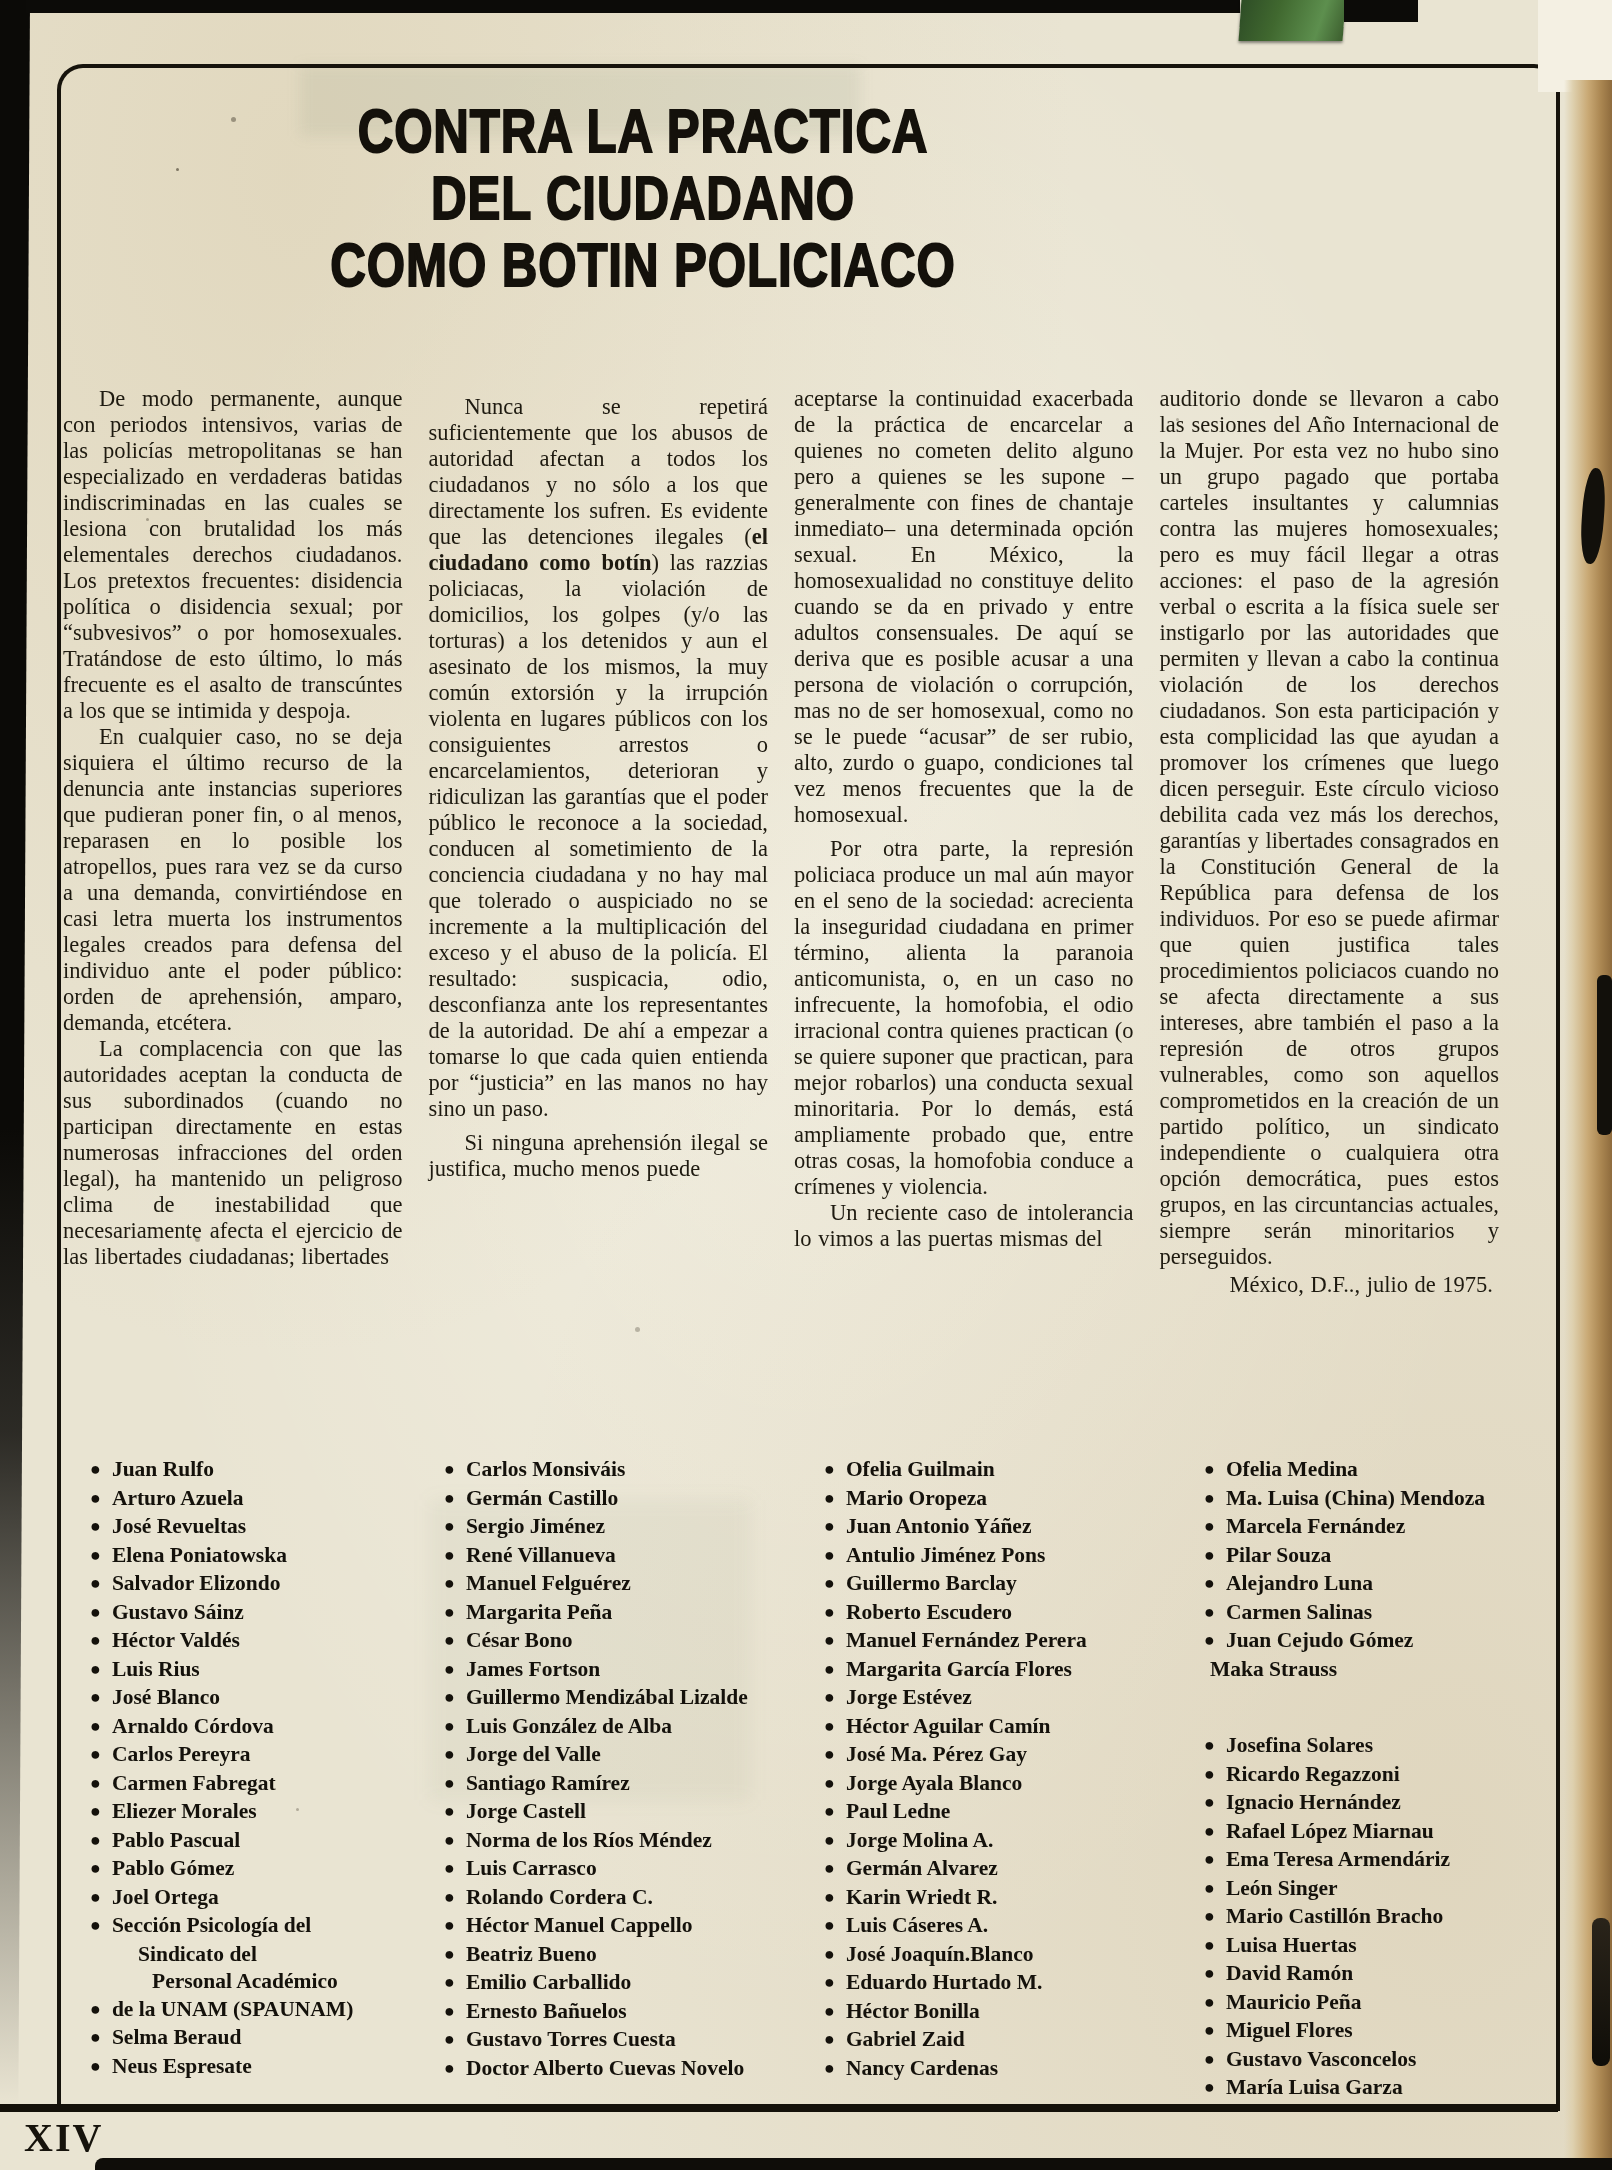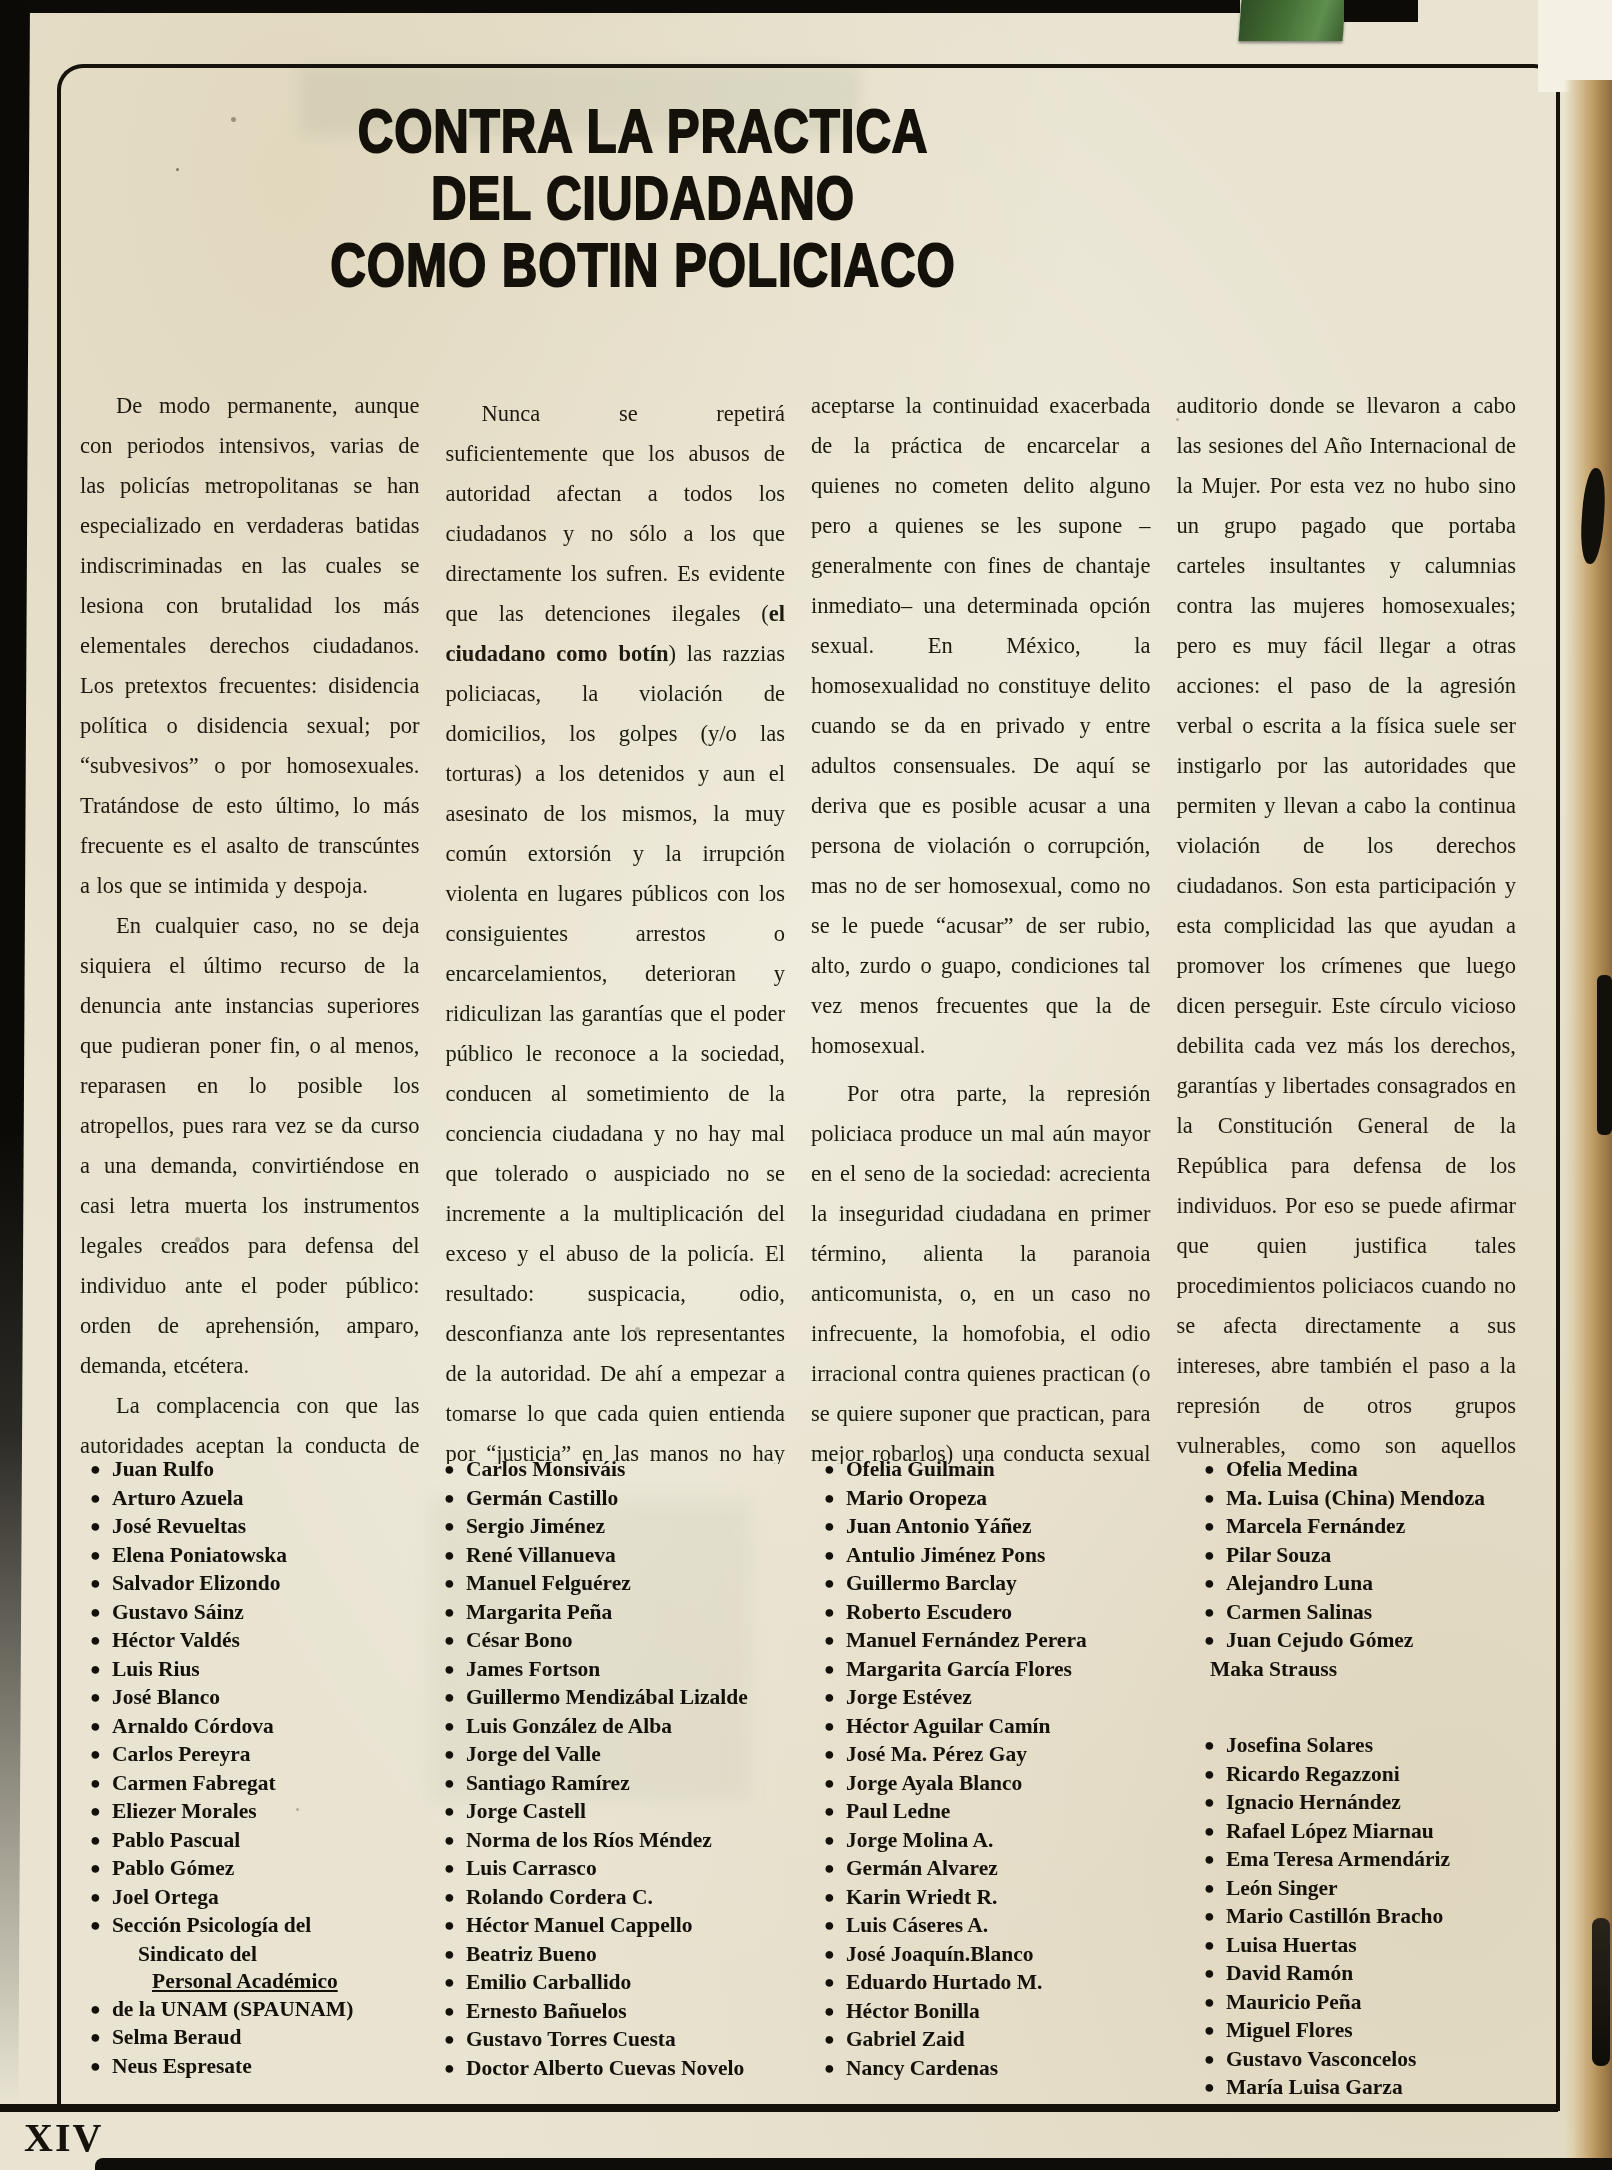--- a/index.html
+++ b/index.html
@@ -39,37 +39,37 @@
       460px 1160px 0 1px rgba(45,38,24,.28), 120px 1640px 0 0 rgba(45,38,24,.3);}
   .ghost1{position:absolute;left:300px;top:66px;width:560px;height:70px;background:rgba(110,125,100,.10);filter:blur(7px);}
   .ghost2{position:absolute;left:430px;top:1500px;width:320px;height:300px;background:rgba(100,115,90,.06);filter:blur(9px);}
   
   .frame{position:absolute;left:57px;top:64px;width:1495px;height:2043px;
     border:4px solid var(--ink);border-bottom:none;border-radius:26px 26px 0 0;}
   .title{position:absolute;left:82px;top:30px;width:1000px;text-align:center;
     font-family:"Liberation Sans",sans-serif;font-weight:bold;color:#14110b;
     font-size:56px;line-height:62px;letter-spacing:1px;
     -webkit-text-stroke:1.8px #14110b;transform:scale(.88,1.08);transform-origin:center top;}
-  .body-cols{position:absolute;left:19px;top:318px;width:1436px;height:1078px;overflow:hidden;
+  .body-cols{position:absolute;left:2px;top:318px;width:1436px;height:1078px;overflow:hidden;
     display:grid;grid-template-columns:repeat(4,1fr);column-gap:26px;
-    font-size:22.5px;line-height:40px;color:var(--body-ink);text-align:justify;word-spacing:1px;}
+    font-size:22.5px;line-height:26px;color:var(--body-ink);text-align:justify;word-spacing:1px;}
   .para{margin:0;}
   .para.ind{text-indent:36px;}
   .para.gap{margin-top:8px;}
   .para.date{text-align:right;padding-right:6px;margin-top:2px;}
   
   .names{position:absolute;left:29px;top:1388px;width:1436px;
     display:grid;grid-template-columns:330px 356px 356px 1fr;column-gap:24px;color:#14110b;}
   .name-row{display:flex;align-items:baseline;gap:11px;font-weight:bold;
     font-size:21.5px;line-height:27.5px;white-space:nowrap;}
   .bullet{flex:0 0 auto;font-size:18px;transform:translateY(-1px);}
   .name-row.no-bullet .bullet{visibility:hidden;}
   .name-row.tight{margin-left:-16px;}
   .name-row.cont{padding-left:48px;}
-  .name-row.cont2{padding-left:62px;text-decoration:underline;}
+  .name-row.cont2{padding-left:62px;}
   .name-row.spacer{height:48px;}
   .page-num{position:absolute;left:24px;top:2114px;font-weight:bold;font-size:40px;
     letter-spacing:2px;color:var(--ink);}
 </style>
 </head>
 <body>
 
 <div class="page">
 
   <div class="ghost1"></div>

